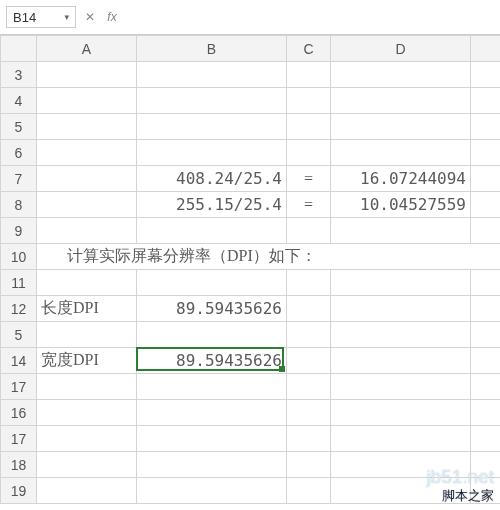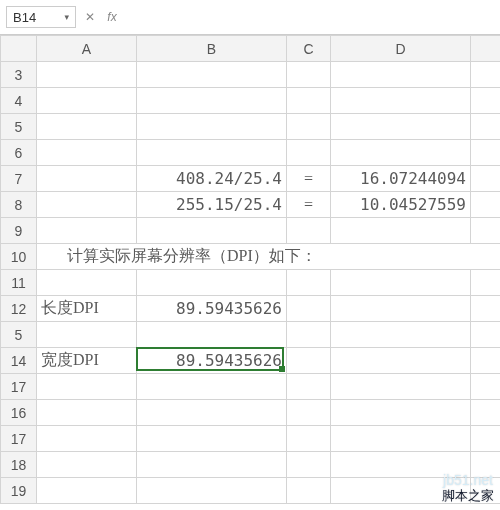--- a/index.html
+++ b/index.html
@@ -116,21 +116,21 @@
     position: absolute;
     right: 6px; bottom: 6px;
     font-family: Arial, sans-serif;
     font-size: 13px;
     color: #e8f4fb;
     text-shadow: 0 0 2px rgba(0,0,0,0.2);
     text-align: right;
     line-height: 1.2;
     pointer-events: none;
   }
-  .watermark .wm1 { color: #d6ecf7; font-size: 14px; text-align: center; }
+  .watermark .wm1 { color: #d6ecf7; font-size: 19px; }
   .watermark .wm2 { color: #0f172a; font-size: 13px; }
 </style>
 </head>
 <body>
 
 <div class="namebox-bar">
   <div class="namebox">
     <span>B14</span>
     <span class="dd">▾</span>
   </div>

